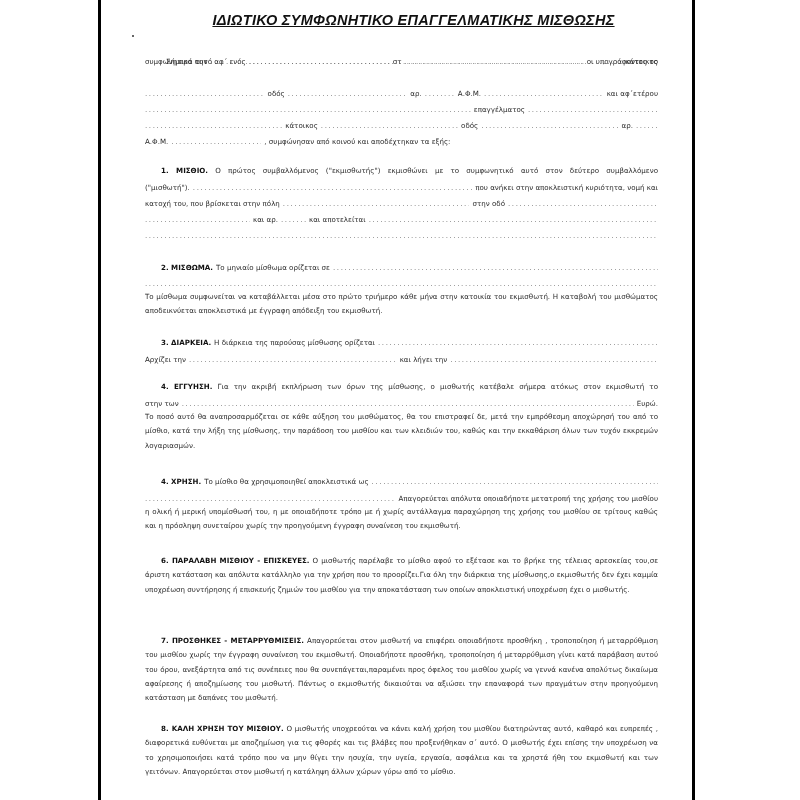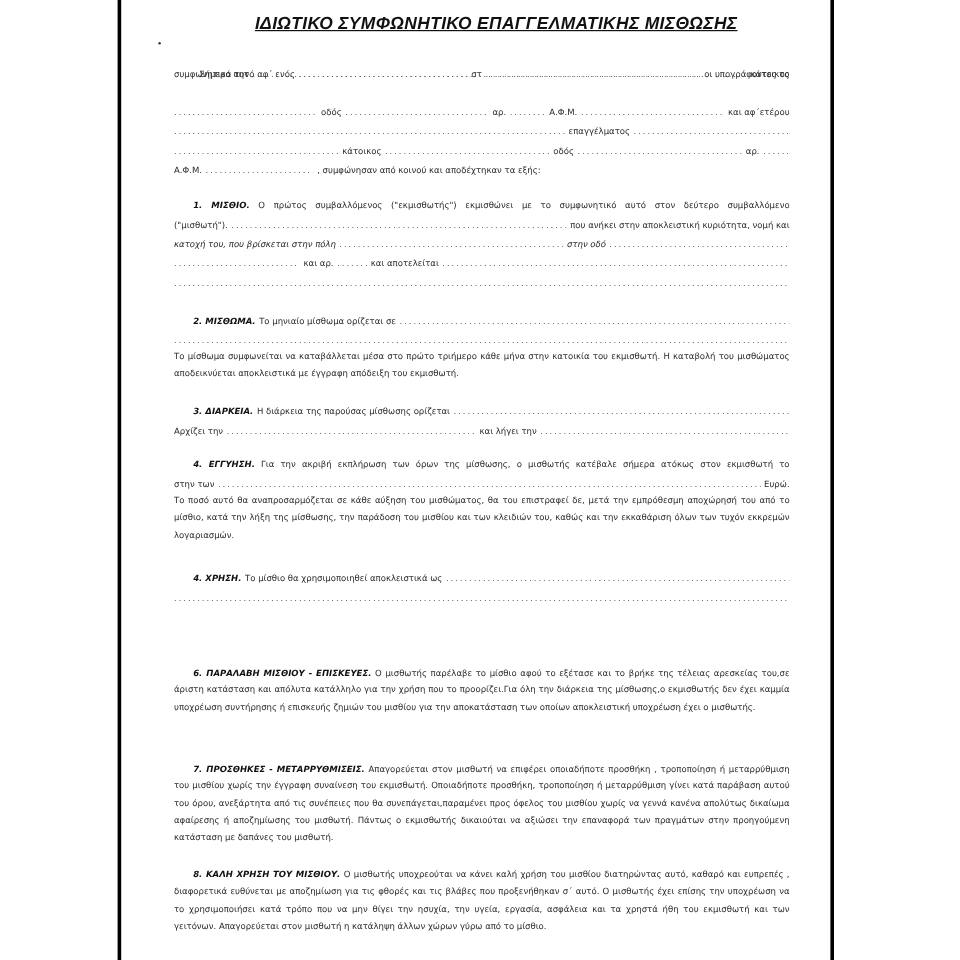--- a/index.html
+++ b/index.html
@@ -14,21 +14,21 @@
       position: absolute; left: 0; right: 0; top: 12px; text-align: center;
       font-family: "Liberation Sans", sans-serif; font-style: italic; font-weight: bold;
       font-size: 14.5px; text-decoration: underline; color: #111; letter-spacing: 0.3px; padding-left: 34px;
     }
     .speck { position: absolute; left: 31px; top: 35px; width: 2px; height: 2px; background: #333; border-radius: 1px; }
     .line { position: absolute; left: 44px; right: 34px; white-space: nowrap; overflow: hidden; height: 11px; line-height: 11px; }
     .dots { flex: 1; overflow: hidden; letter-spacing: 1.6px; color: #555; }
     .row { display: flex; align-items: baseline; gap: 3px; }
     .row span { flex: none; }
     .row .dots { flex: 1; min-width: 4px; }
-    .hd { font-style: italic; font-weight: bold; color: #111; }
+    .hd { font-weight: bold; color: #111; }
     .para { position: absolute; left: 44px; right: 34px; line-height: 14.3px; text-align: justify; }
   </style>
 </head>
 <body>
 
 <div class="page">
   <div class="title">ΙΔΙΩΤΙΚΟ ΣΥΜΦΩΝΗΤΙΚΟ ΕΠΑΓΓΕΛΜΑΤΙΚΗΣ ΜΙΣΘΩΣΗΣ</div>
   <div class="speck"></div>
 
   <div class="line row" style="top:56px; left:65px;">
@@ -75,21 +75,21 @@
 
   <div class="line" style="top:165px; left:60px; text-align:justify; text-align-last:justify;">
     <span class="hd">1. ΜΙΣΘΙΟ.</span>
     <span>Ο πρώτος συμβαλλόμενος ("εκμισθωτής") εκμισθώνει με το συμφωνητικό αυτό στον δεύτερο συμβαλλόμενο</span>
   </div>
   <div class="line row" style="top:182px;">
     <span>("μισθωτή").</span>
     <span class="dots">...................................................................................................................................................................</span>
     <span>που ανήκει στην αποκλειστική κυριότητα, νομή και</span>
   </div>
-  <div class="line row" style="top:198px;font-style:italic;">
+  <div class="line row" style="top:198px;">
     <span>κατοχή του, που βρίσκεται στην πόλη</span>
     <span class="dots">...................................................................................................................................................................</span>
     <span>στην οδό</span>
     <span class="dots" style="flex:0 0 150px">...................................................................................................................................................................</span>
   </div>
   <div class="line row" style="top:214px;">
     <span class="dots" style="flex:0 0 105px">...................................................................................................................................................................</span>
     <span>και αρ.</span>
     <span class="dots" style="flex:0 0 25px">...................................................................................................................................................................</span>
     <span>και αποτελείται</span>
@@ -132,21 +132,23 @@
   </div>
   <div class="para" style="top:410px;">Το ποσό αυτό θα αναπροσαρμόζεται σε κάθε αύξηση του μισθώματος, θα του επιστραφεί δε, μετά την εμπρόθεσμη αποχώρησή του από το μίσθιο, κατά την λήξη της μίσθωσης, την παράδοση του μισθίου και των κλειδιών του, καθώς και την εκκαθάριση όλων των τυχόν εκκρεμών λογαριασμών.</div>
 
   <div class="line row" style="top:476px; left:60px;">
     <span class="hd">4. ΧΡΗΣΗ.</span>
     <span>Το μίσθιο θα χρησιμοποιηθεί αποκλειστικά ως</span>
     <span class="dots">...................................................................................................................................................................</span>
   </div>
   <div class="line row" style="top:493px;">
     <span class="dots">...................................................................................................................................................................</span>
+    <span>Απαγορεύεται απόλυτα οποιαδήποτε μετατροπή της χρήσης του μισθίου</span>
   </div>
+  <div class="para" style="top:505px;">η ολική ή μερική υπομίσθωσή του, η με οποιαδήποτε τρόπο με ή χωρίς αντάλλαγμα παραχώρηση της χρήσης του μισθίου σε τρίτους καθώς και η πρόσληψη συνεταίρου χωρίς την προηγούμενη έγγραφη συναίνεση του εκμισθωτή.</div>
 
   <div class="para" style="top:554px; text-indent:16px;">
     <span class="hd">6. ΠΑΡΑΛΑΒΗ ΜΙΣΘΙΟΥ - ΕΠΙΣΚΕΥΕΣ.</span>
     <span>Ο μισθωτής παρέλαβε το μίσθιο αφού το εξέτασε και το βρήκε της τέλειας αρεσκείας του,σε άριστη κατάσταση και απόλυτα κατάλληλο για την χρήση που το προορίζει.Για όλη την διάρκεια της μίσθωσης,ο εκμισθωτής δεν έχει καμμία υποχρέωση συντήρησης ή επισκευής ζημιών του μισθίου για την αποκατάσταση των οποίων αποκλειστική υποχρέωση έχει ο μισθωτής.</span>
   </div>
 
   <div class="para" style="top:634px; text-indent:16px;">
     <span class="hd">7. ΠΡΟΣΘΗΚΕΣ - ΜΕΤΑΡΡΥΘΜΙΣΕΙΣ.</span>
     <span>Απαγορεύεται στον μισθωτή να επιφέρει οποιαδήποτε προσθήκη , τροποποίηση ή μεταρρύθμιση του μισθίου χωρίς την έγγραφη συναίνεση του εκμισθωτή. Οποιαδήποτε προσθήκη, τροποποίηση ή μεταρρύθμιση γίνει κατά παράβαση αυτού του όρου, ανεξάρτητα από τις συνέπειες που θα συνεπάγεται,παραμένει προς όφελος του μισθίου χωρίς να γεννά κανένα απολύτως δικαίωμα αφαίρεσης ή αποζημίωσης του μισθωτή. Πάντως ο εκμισθωτής δικαιούται να αξιώσει την επαναφορά των πραγμάτων στην προηγούμενη κατάσταση με δαπάνες του μισθωτή.</span>
   </div>

